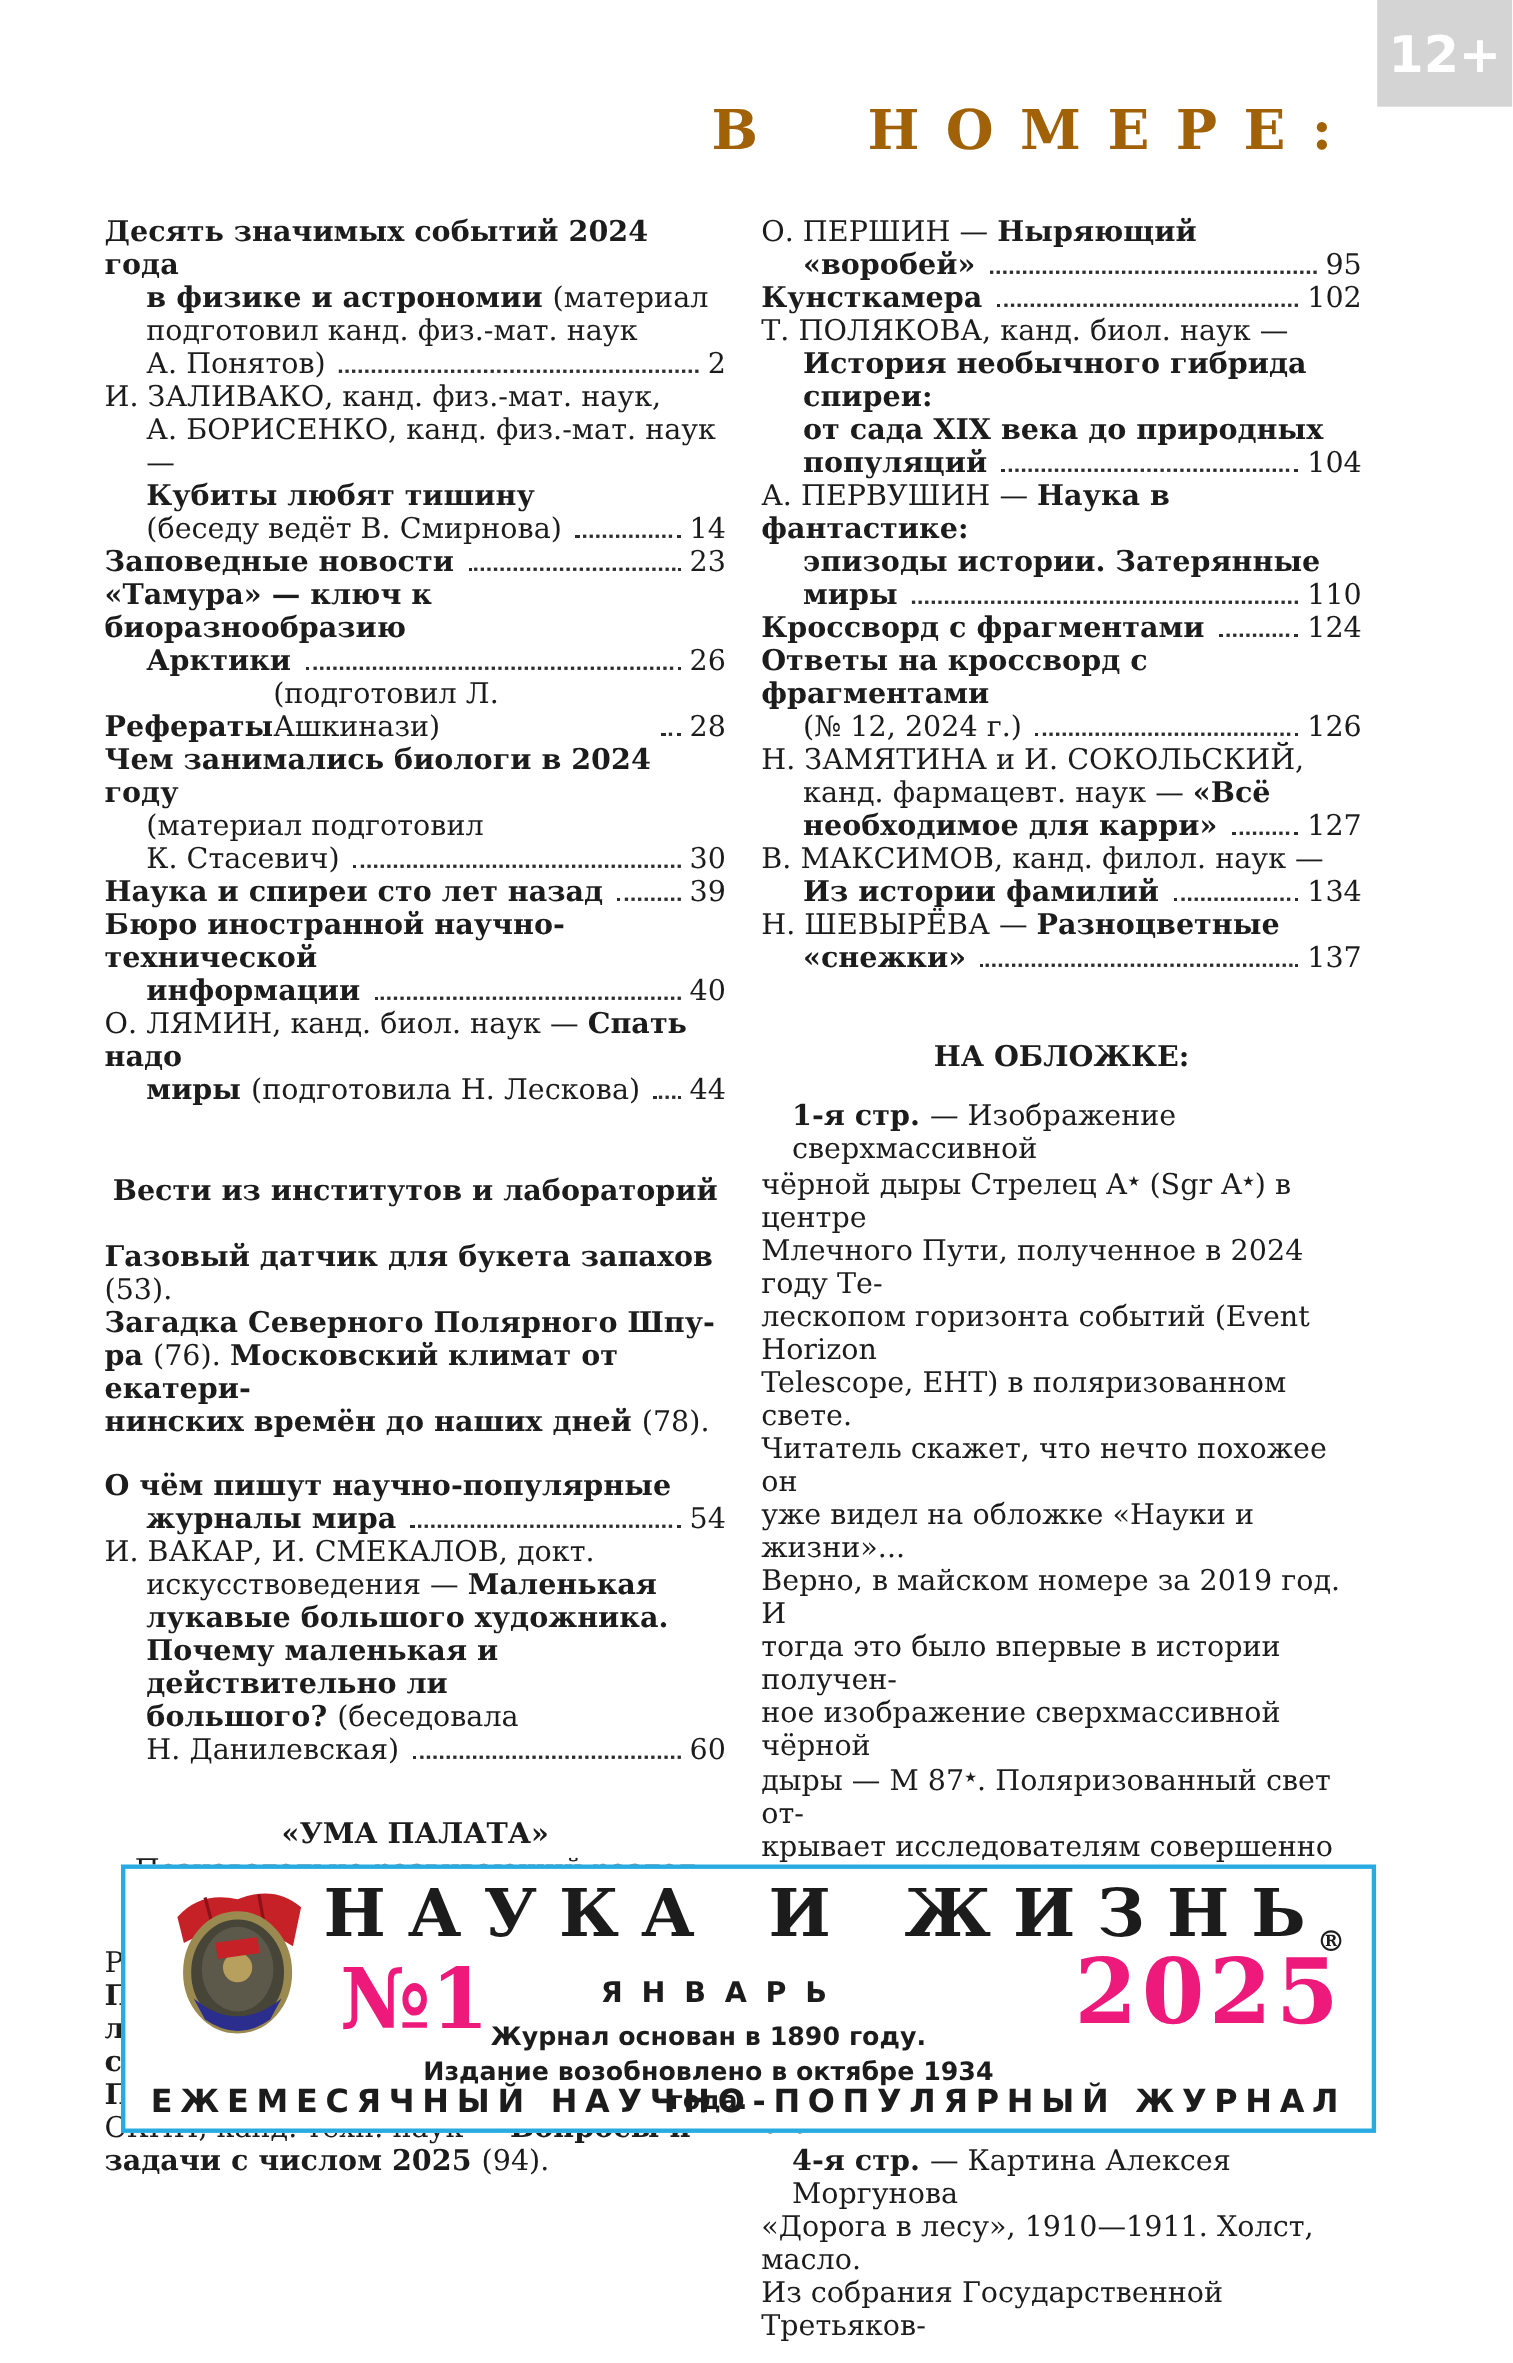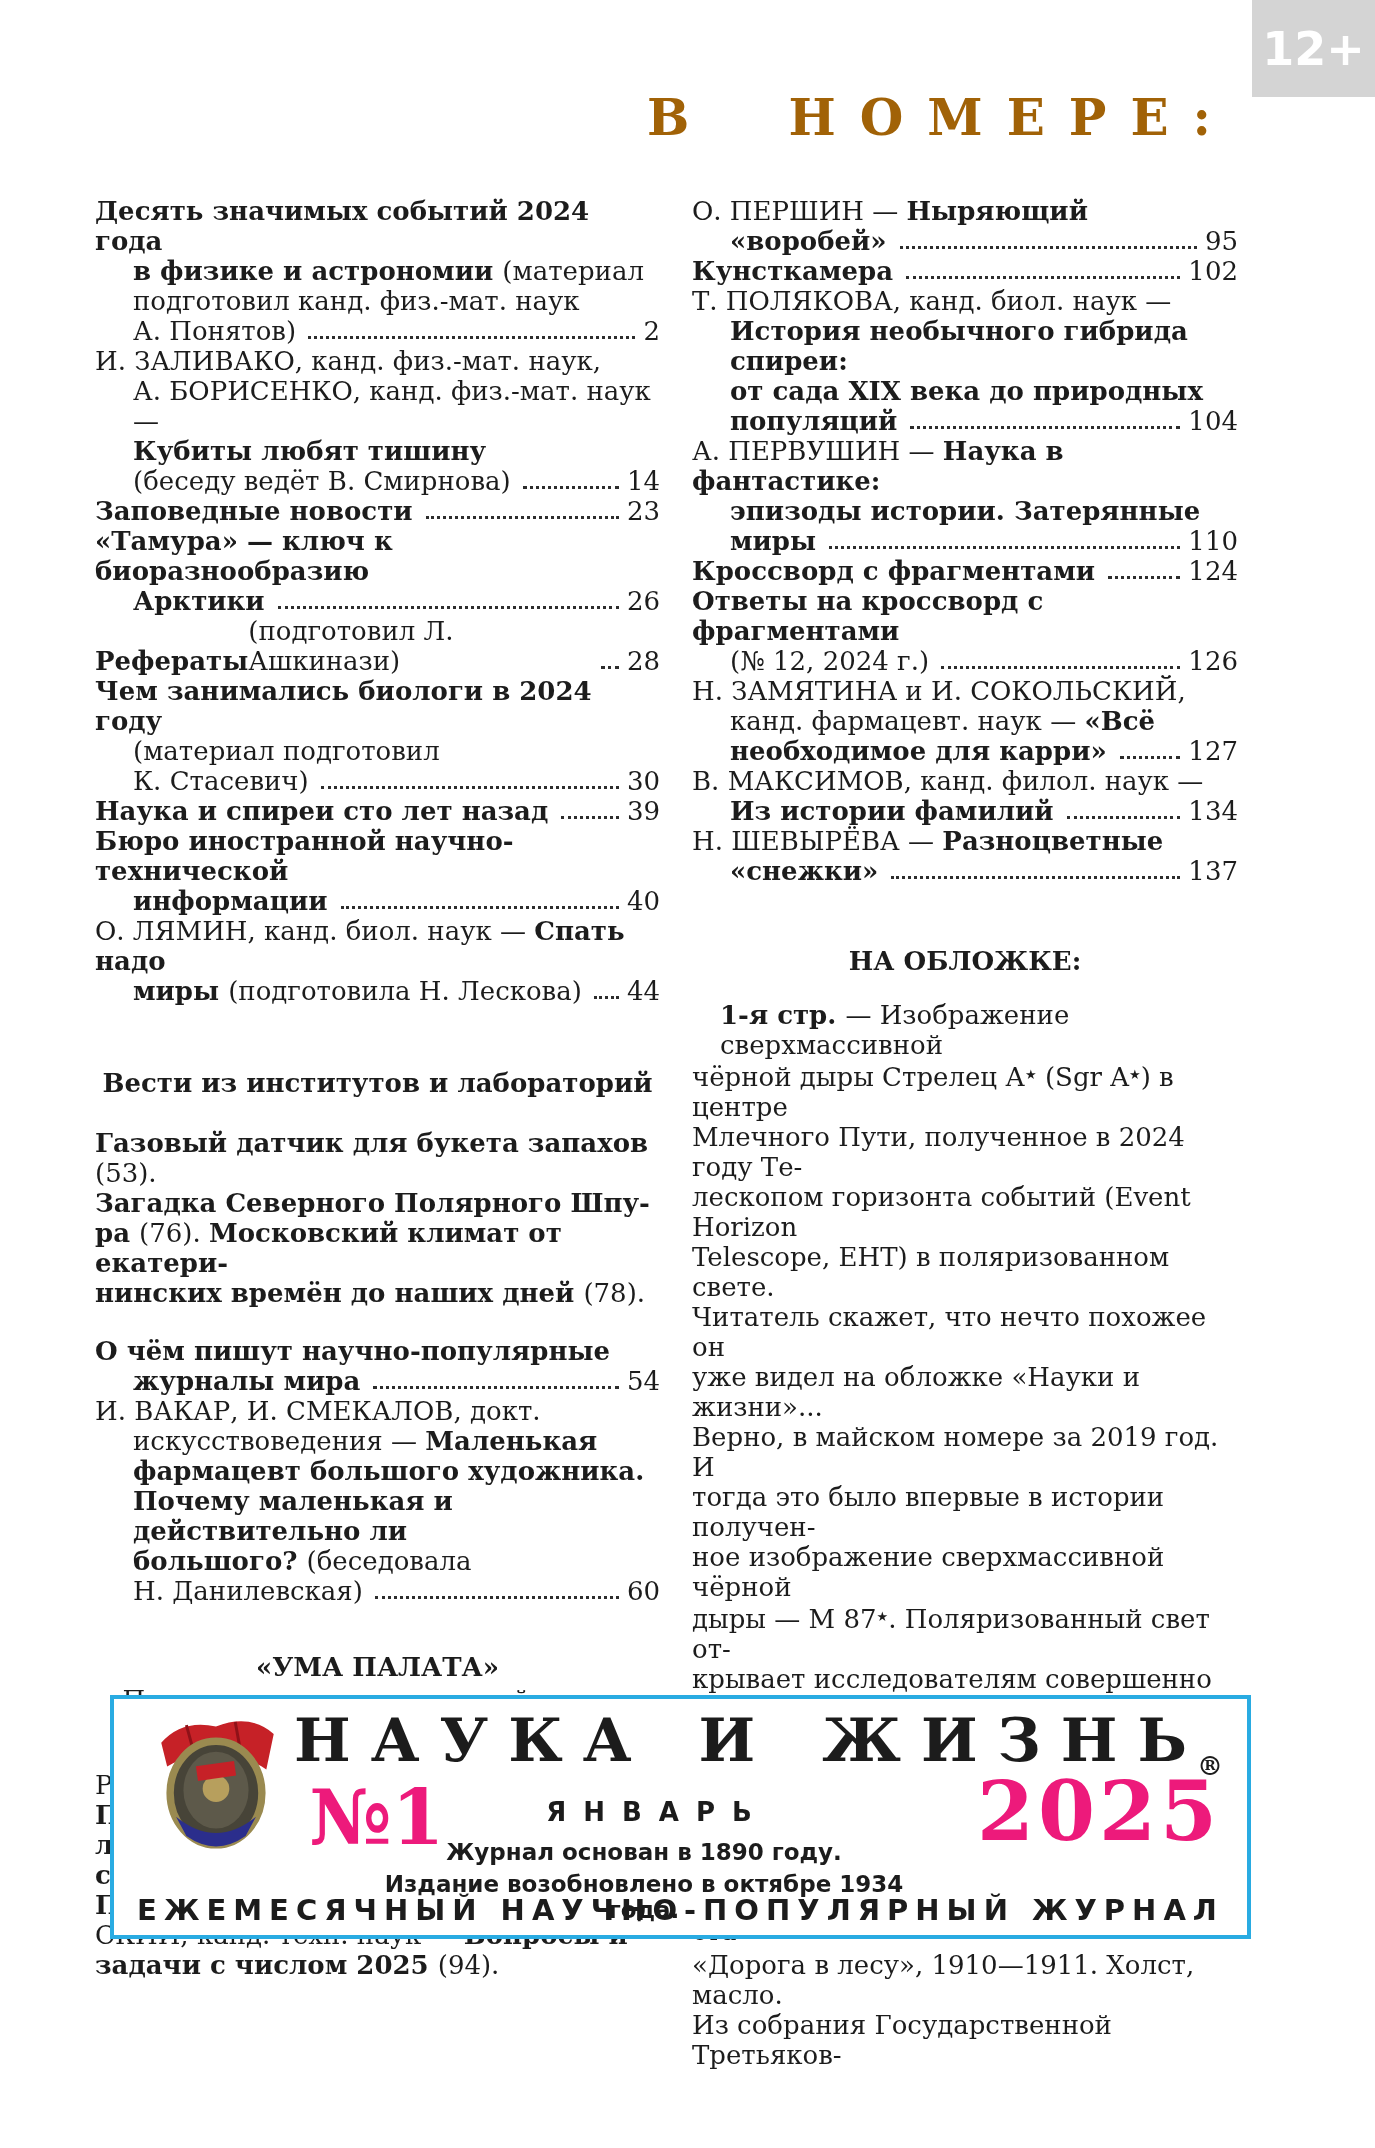--- a/index.html
+++ b/index.html
@@ -97,21 +97,21 @@
         <div class="line"><span class="b">Газовый датчик для букета запахов </span><span class="">(53).</span></div>
         <div class="line"><span class="b">Загадка Северного Полярного Шпу-</span></div>
         <div class="line"><span class="b">ра </span><span class="">(76). </span><span class="b">Московский климат от екатери-</span></div>
         <div class="line"><span class="b">нинских времён до наших дней </span><span class="">(78).</span></div>
       </div>
     <div class="toc" id="world-press">
         <div class="line"><span class="b">О чём пишут научно-популярные</span></div>
         <div class="line ind leader"><span class="b">журналы мира </span><span class="dots"></span><span class="pg">54</span></div>
         <div class="line"><span class="">И. ВАКАР, И. СМЕКАЛОВ, докт.</span></div>
         <div class="line ind"><span class="">искусствоведения — </span><span class="b">Маленькая</span></div>
-        <div class="line ind"><span class="b">фармацевт большого художника.</span></div>
+        <div class="line ind"><span class="b">лукавые большого художника.</span></div>
         <div class="line ind"><span class="b">Почему маленькая и действительно ли</span></div>
         <div class="line ind"><span class="b">большого? </span><span class="">(беседовала</span></div>
         <div class="line ind leader"><span class="">Н. Данилевская) </span><span class="dots"></span><span class="pg">60</span></div>
       </div>
     <div class="chead" id="uma-head">«УМА ПАЛАТА»</div>
     <div class="csub" id="uma-sub">
         <div class="line"><span class="">Познавательно-развивающий раздел</span></div>
         <div class="line"><span class="">для школьников</span></div>
       </div>
     <div class="para" id="uma-para">
@@ -162,20 +162,21 @@
         <div class="line"><span class="">дыры — М 87</span><span class="sup">★</span><span class="">. Поляризованный свет от-</span></div>
         <div class="line"><span class="">крывает исследователям совершенно новые</span></div>
         <div class="line"><span class="">возможности. Источник: EHT Collaboration.</span></div>
         <div class="line"><span class="">(См. стр. 10.)</span></div>
       </div>
     <div class="para" id="cover-p2">
         <div class="line fi"><span class="b">Внизу: </span><span class="">Приятных снов, морской котик!</span></div>
         <div class="line"><span class="">Фото Светланы </span><span class="spread">Артемьевой</span><span class="">. (См. ста-</span></div>
       </div>
     <div class="para" id="cover-p3">
+        <div class="line fi"><span class="b">4-я стр. </span><span class="">— Картина Алексея Моргунова</span></div>
         <div class="line"><span class="">«Дорога в лесу», 1910—1911. Холст, масло.</span></div>
         <div class="line"><span class="">Из собрания Государственной Третьяков-</span></div>
       </div>
   </div>
 
   <div class="logo-box">
     <svg class="medal" viewBox="0 0 100 95" xmlns="http://www.w3.org/2000/svg" aria-hidden="true">
       <path d="M13,21 Q27,5 50,10 Q73,1 89,15 L84,39 Q68,28 52,35 Q36,26 17,37 Z" fill="#c62127"></path>
       <path d="M30,9 L36,31 M63,7 L67,29" stroke="#8f1118" stroke-width="2" fill="none"></path>
       <ellipse cx="50" cy="55" rx="31" ry="35" fill="#474438" stroke="#9a8a50" stroke-width="5"></ellipse>

